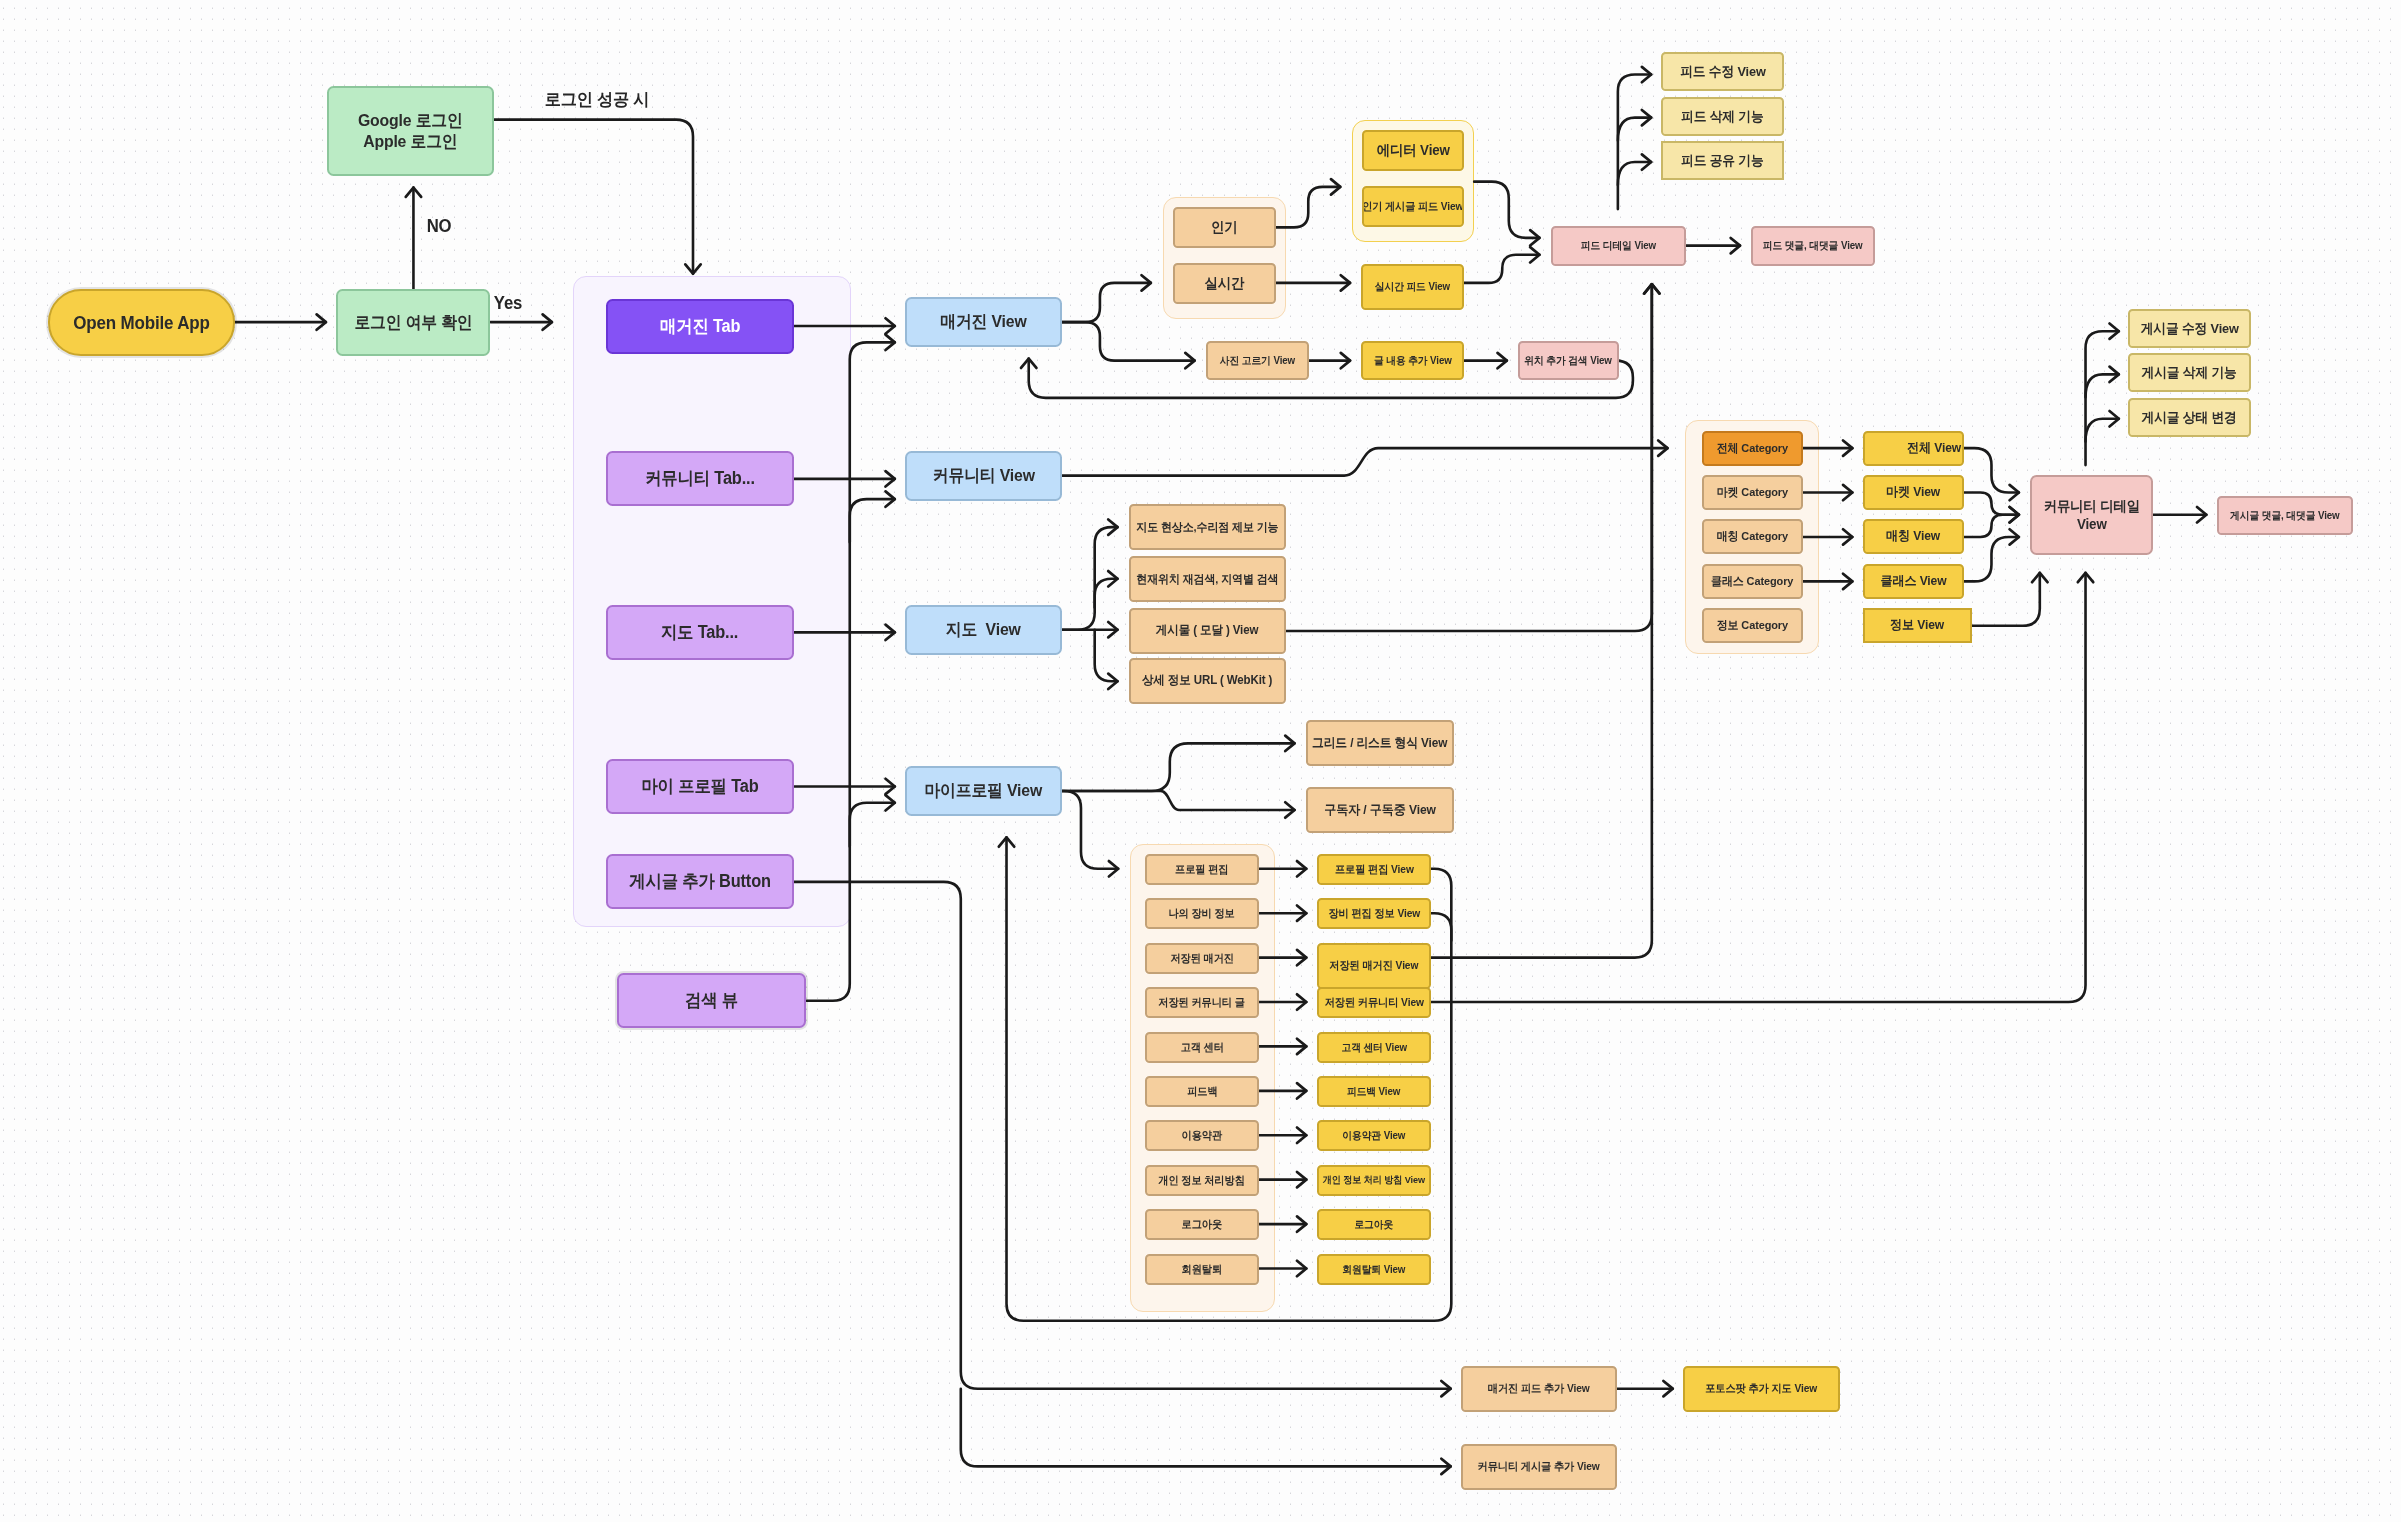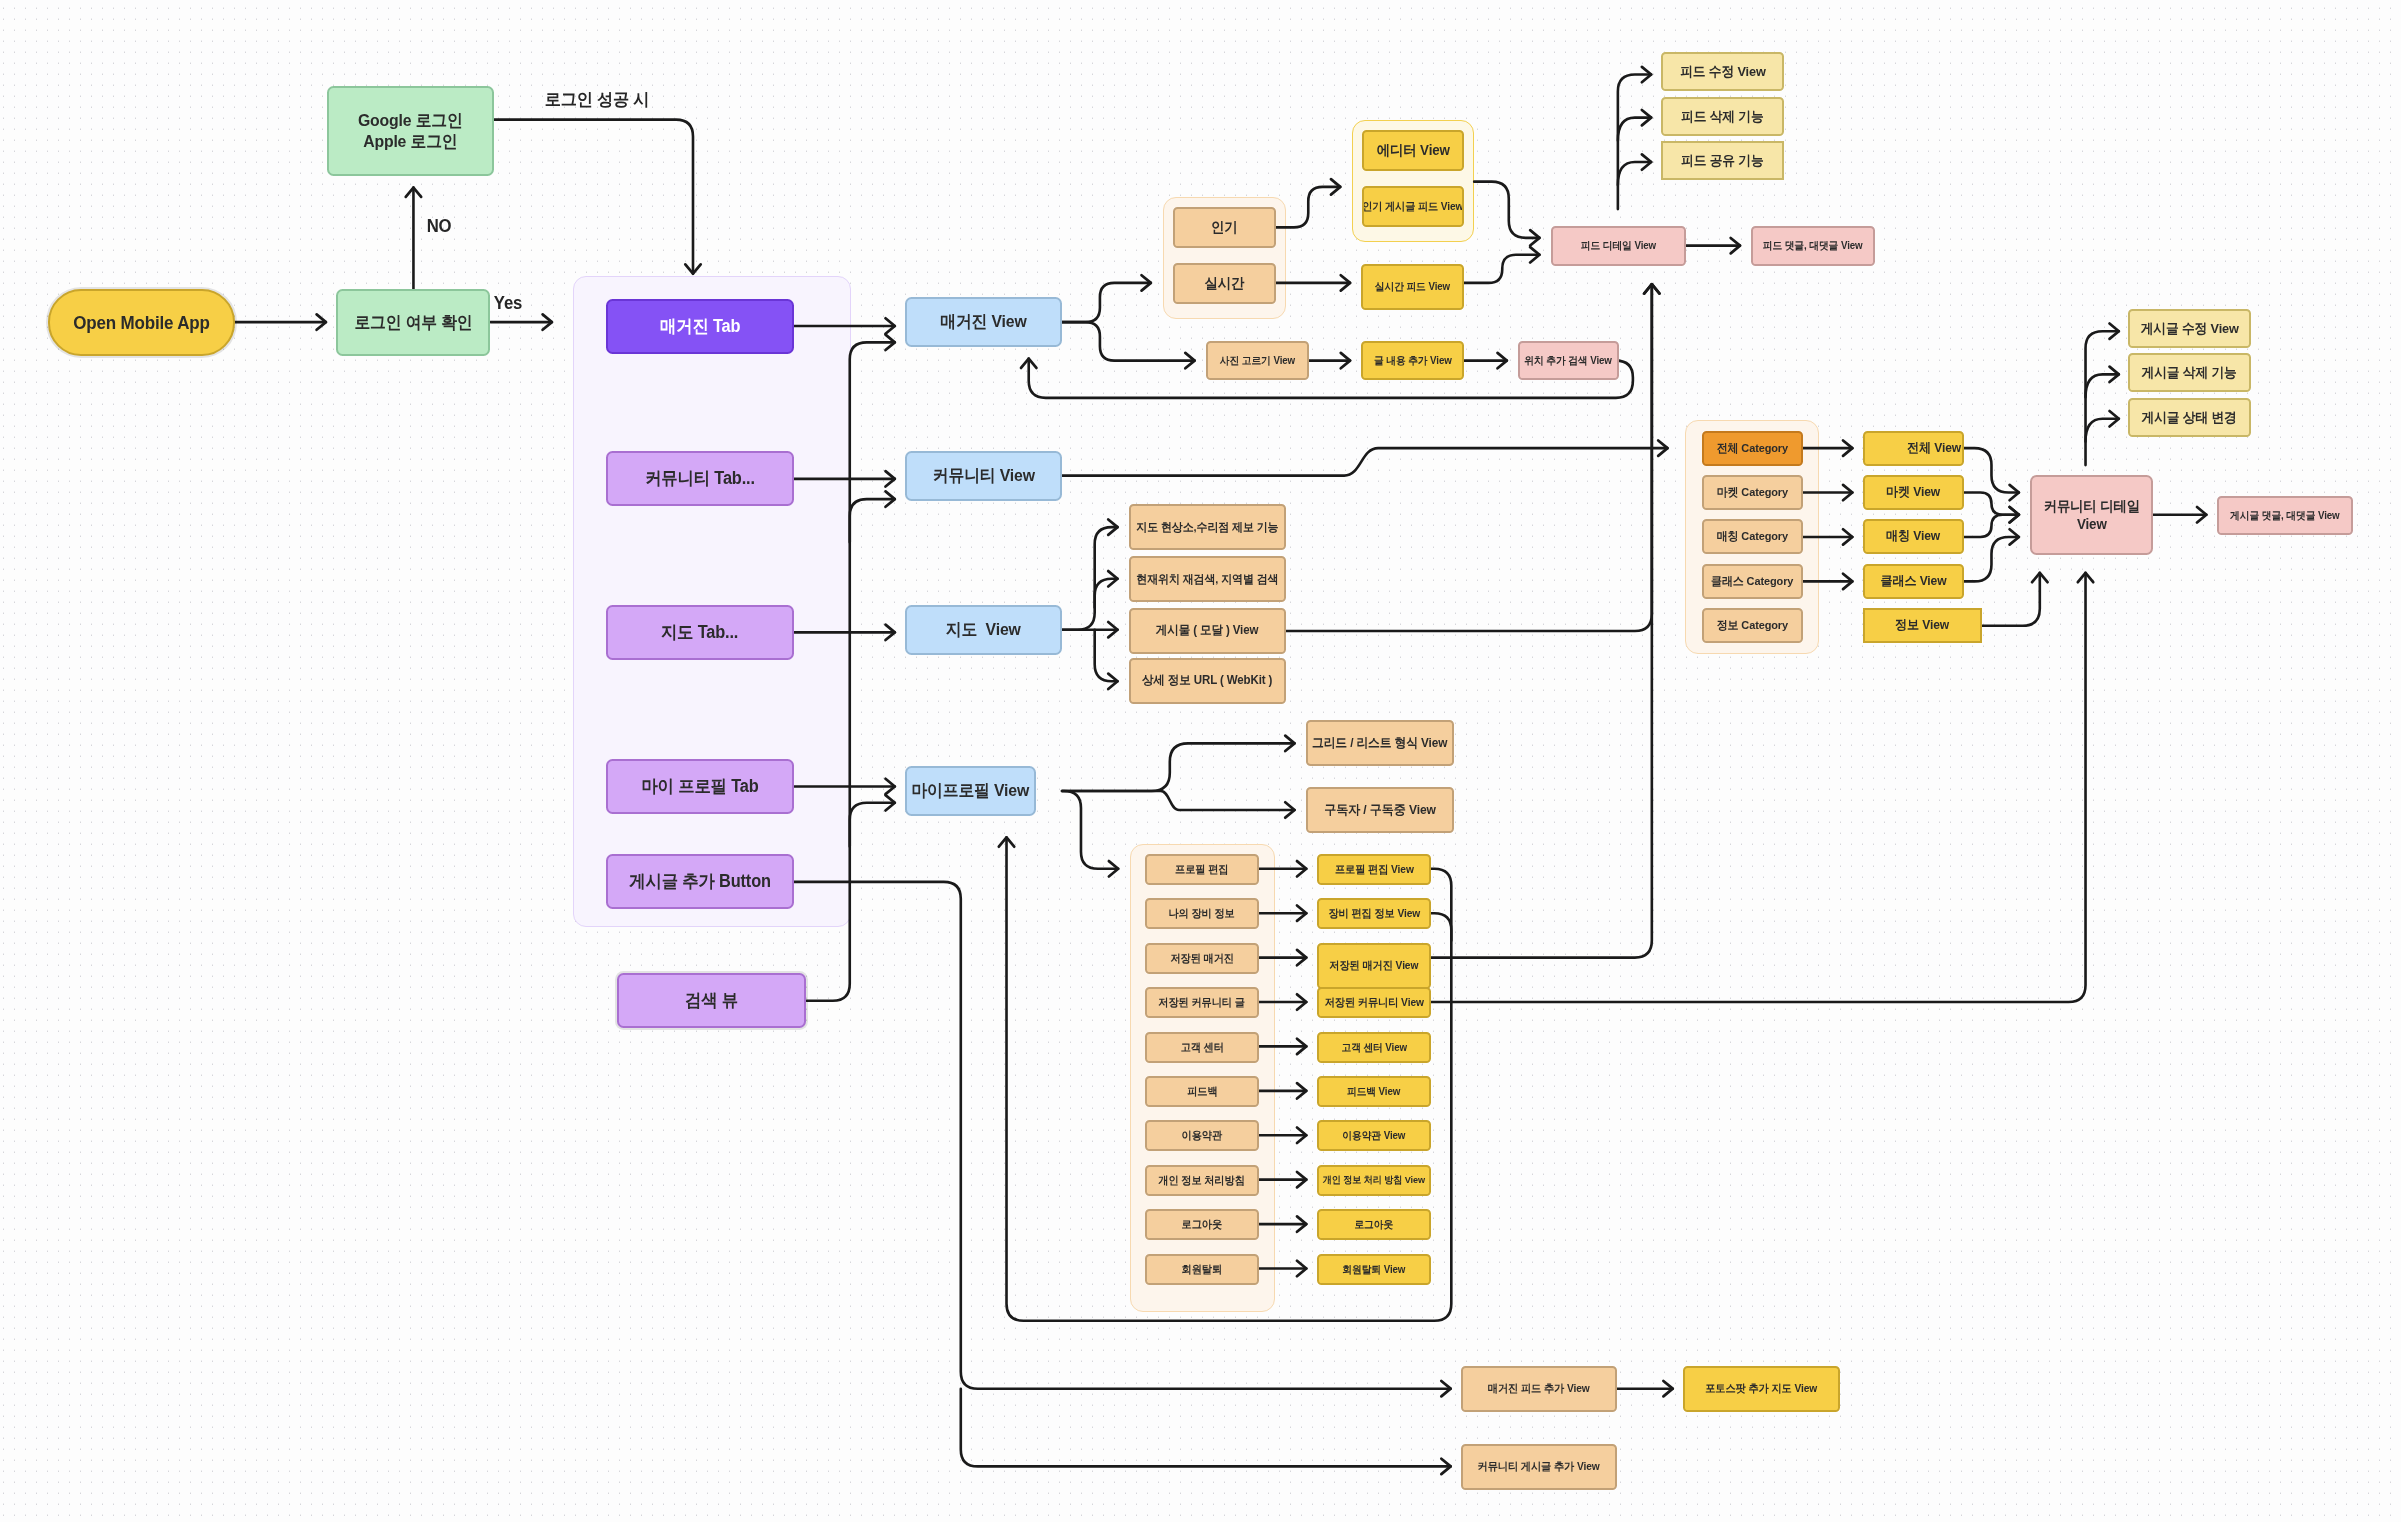--- a/index.html
+++ b/index.html
@@ -298,21 +298,21 @@
 Apple 로그인</span></div>
       <div class="nd" style="left: 606px; top: 299px; width: 188px; height: 55px; background: rgb(133, 82, 245); border: 2.6px solid rgb(106, 53, 214); border-radius: 6.5px; font-size: 17.6px; color: rgb(255, 255, 255);"><span style="transform: scaleX(0.93);">매거진 Tab</span></div>
       <div class="nd" style="left: 606px; top: 451px; width: 188px; height: 55px; background: rgb(212, 168, 247); border: 2.6px solid rgb(169, 111, 209); border-radius: 6.5px; font-size: 17.6px;"><span style="transform: scaleX(0.93);">커뮤니티 Tab...</span></div>
       <div class="nd" style="left: 606px; top: 605px; width: 188px; height: 55px; background: rgb(212, 168, 247); border: 2.6px solid rgb(169, 111, 209); border-radius: 6.5px; font-size: 17.6px;"><span style="transform: scaleX(0.93);">지도 Tab...</span></div>
       <div class="nd" style="left: 606px; top: 759px; width: 188px; height: 55px; background: rgb(212, 168, 247); border: 2.6px solid rgb(169, 111, 209); border-radius: 6.5px; font-size: 17.6px;"><span style="transform: scaleX(0.93);">마이 프로필 Tab</span></div>
       <div class="nd" style="left: 606px; top: 854px; width: 188px; height: 55px; background: rgb(212, 168, 247); border: 2.6px solid rgb(169, 111, 209); border-radius: 6.5px; font-size: 17.6px;"><span style="transform: scaleX(0.93);">게시글 추가 Button</span></div>
       <div class="nd" style="left: 617px; top: 973px; width: 189px; height: 55px; background: rgb(212, 168, 247); border: 2.6px solid rgb(169, 111, 209); border-radius: 6.5px; font-size: 17.6px; box-shadow: rgba(0, 0, 0, 0.1) 0px 0px 0px 2px;"><span style="transform: scaleX(0.93);">검색 뷰</span></div>
       <div class="nd" style="left: 905px; top: 297px; width: 157px; height: 50px; background: rgb(191, 222, 250); border: 2.6px solid rgb(151, 185, 214); border-radius: 6.5px; font-size: 17px;"><span style="transform: scaleX(0.93);">매거진 View</span></div>
       <div class="nd" style="left: 905px; top: 451px; width: 157px; height: 50px; background: rgb(191, 222, 250); border: 2.6px solid rgb(151, 185, 214); border-radius: 6.5px; font-size: 17px;"><span style="transform: scaleX(0.93);">커뮤니티 View</span></div>
       <div class="nd" style="left: 905px; top: 605px; width: 157px; height: 50px; background: rgb(191, 222, 250); border: 2.6px solid rgb(151, 185, 214); border-radius: 6.5px; font-size: 17px;"><span style="transform: scaleX(0.93);">지도  View</span></div>
-      <div class="nd" style="left: 905px; top: 766px; width: 131px; height: 50px; background: rgb(191, 222, 250); border: 2.6px solid rgb(151, 185, 214); border-radius: 6.5px; font-size: 17px;"><span style="transform: scaleX(0.93);">마이프로필 View</span></div>
+      <div class="nd" style="left: 905px; top: 766px; width: 157px; height: 50px; background: rgb(191, 222, 250); border: 2.6px solid rgb(151, 185, 214); border-radius: 6.5px; font-size: 17px;"><span style="transform: scaleX(0.93);">마이프로필 View</span></div>
       <div class="nd" style="left: 1173px; top: 207px; width: 103px; height: 41px; background: rgb(245, 207, 158); border: 2.6px solid rgb(194, 161, 119); border-radius: 4.6px; font-size: 14.4px;"><span style="transform: scaleX(0.93);">인기</span></div>
       <div class="nd" style="left: 1173px; top: 263px; width: 103px; height: 41px; background: rgb(245, 207, 158); border: 2.6px solid rgb(194, 161, 119); border-radius: 4.6px; font-size: 14.4px;"><span style="transform: scaleX(0.93);">실시간</span></div>
       <div class="nd" style="left: 1362px; top: 130px; width: 102px; height: 41px; background: rgb(247, 207, 70); border: 2.6px solid rgb(201, 165, 43); border-radius: 4.6px; font-size: 14.4px;"><span style="transform: scaleX(0.93);">에디터 View</span></div>
       <div class="nd" style="left: 1362px; top: 186px; width: 102px; height: 41px; background: rgb(247, 207, 70); border: 2.6px solid rgb(201, 165, 43); border-radius: 4.6px; font-size: 11px;"><span style="transform: scaleX(0.9241);">인기 게시글 피드 View</span></div>
       <div class="nd" style="left: 1361px; top: 264px; width: 103px; height: 46px; background: rgb(247, 207, 70); border: 2.6px solid rgb(201, 165, 43); border-radius: 4.6px; font-size: 10.5px;"><span style="transform: scaleX(0.93);">실시간 피드 View</span></div>
       <div class="nd" style="left: 1206px; top: 341px; width: 103px; height: 39px; background: rgb(245, 207, 158); border: 2.6px solid rgb(194, 161, 119); border-radius: 4.6px; font-size: 10.5px;"><span style="transform: scaleX(0.93);">사진 고르기 View</span></div>
       <div class="nd" style="left: 1361px; top: 341px; width: 103px; height: 39px; background: rgb(247, 207, 70); border: 2.6px solid rgb(201, 165, 43); border-radius: 4.6px; font-size: 10.5px;"><span style="transform: scaleX(0.93);">글 내용 추가 View</span></div>
       <div class="nd" style="left: 1518px; top: 341px; width: 101px; height: 39px; background: rgb(245, 201, 198); border: 2.6px solid rgb(197, 156, 153); border-radius: 4.6px; font-size: 10.5px;"><span style="transform: scaleX(0.93);">위치 추가 검색 View</span></div>
       <div class="nd" style="left: 1551px; top: 226px; width: 135px; height: 40px; background: rgb(245, 201, 198); border: 2.6px solid rgb(197, 156, 153); border-radius: 4.6px; font-size: 10.5px;"><span style="transform: scaleX(0.93);">피드 디테일 View</span></div>
       <div class="nd" style="left: 1751px; top: 226px; width: 124px; height: 40px; background: rgb(245, 201, 198); border: 2.6px solid rgb(197, 156, 153); border-radius: 4.6px; font-size: 10.5px;"><span style="transform: scaleX(0.93);">피드 댓글, 대댓글 View</span></div>
@@ -347,21 +347,21 @@
       <div class="nd" style="left: 1317px; top: 1254px; width: 114px; height: 31px; background: rgb(247, 207, 70); border: 2.6px solid rgb(201, 165, 43); border-radius: 4.6px; font-size: 10.5px;"><span style="transform: scaleX(0.93);">회원탈퇴 View</span></div>
       <div class="nd" style="left: 1702px; top: 431px; width: 101px; height: 35px; background: rgb(239, 154, 46); border: 2.6px solid rgb(196, 122, 29); border-radius: 4.6px; font-size: 11.8px;"><span style="transform: scaleX(0.93);">전체 Category</span></div>
       <div class="nd" style="left: 1702px; top: 475px; width: 101px; height: 35px; background: rgb(245, 207, 158); border: 2.6px solid rgb(194, 161, 119); border-radius: 4.6px; font-size: 11.8px;"><span style="transform: scaleX(0.93);">마켓 Category</span></div>
       <div class="nd" style="left: 1702px; top: 519px; width: 101px; height: 35px; background: rgb(245, 207, 158); border: 2.6px solid rgb(194, 161, 119); border-radius: 4.6px; font-size: 11.8px;"><span style="transform: scaleX(0.93);">매칭 Category</span></div>
       <div class="nd" style="left: 1702px; top: 564px; width: 101px; height: 35px; background: rgb(245, 207, 158); border: 2.6px solid rgb(194, 161, 119); border-radius: 4.6px; font-size: 11.8px;"><span style="transform: scaleX(0.93);">클래스 Category</span></div>
       <div class="nd" style="left: 1702px; top: 608px; width: 101px; height: 35px; background: rgb(245, 207, 158); border: 2.6px solid rgb(194, 161, 119); border-radius: 4.6px; font-size: 11.8px;"><span style="transform: scaleX(0.93);">정보 Category</span></div>
       <div class="nd" style="left: 1863px; top: 431px; width: 101px; height: 35px; background: rgb(247, 207, 70); border: 2.6px solid rgb(201, 165, 43); border-radius: 4.6px; font-size: 13px; padding-left: 42px;"><span style="transform: scaleX(0.93);">전체 View</span></div>
       <div class="nd" style="left: 1863px; top: 475px; width: 101px; height: 35px; background: rgb(247, 207, 70); border: 2.6px solid rgb(201, 165, 43); border-radius: 4.6px; font-size: 13px;"><span style="transform: scaleX(0.93);">마켓 View</span></div>
       <div class="nd" style="left: 1863px; top: 519px; width: 101px; height: 35px; background: rgb(247, 207, 70); border: 2.6px solid rgb(201, 165, 43); border-radius: 4.6px; font-size: 13px;"><span style="transform: scaleX(0.93);">매칭 View</span></div>
       <div class="nd" style="left: 1863px; top: 564px; width: 101px; height: 35px; background: rgb(247, 207, 70); border: 2.6px solid rgb(201, 165, 43); border-radius: 4.6px; font-size: 13px;"><span style="transform: scaleX(0.93);">클래스 View</span></div>
-      <div class="nd" style="left: 1863px; top: 608px; width: 119px; height: 35px; background: rgb(247, 207, 70); border: 2.6px solid rgb(201, 165, 43); border-radius: 0; font-size: 13px;"><span style="transform: scaleX(0.93);">정보 View</span></div>
+      <div class="nd" style="left: 1863px; top: 608px; width: 109px; height: 35px; background: rgb(247, 207, 70); border: 2.6px solid rgb(201, 165, 43); border-radius: 0; font-size: 13px;"><span style="transform: scaleX(0.93);">정보 View</span></div>
       <div class="nd" style="left: 2030px; top: 475px; width: 123px; height: 80px; background: rgb(245, 201, 198); border: 2.6px solid rgb(197, 156, 153); border-radius: 6.5px; font-size: 14.4px;"><span style="transform: scaleX(0.93);">커뮤니티 디테일
 View</span></div>
       <div class="nd" style="left: 2217px; top: 496px; width: 136px; height: 39px; background: rgb(245, 201, 198); border: 2.6px solid rgb(197, 156, 153); border-radius: 4.6px; font-size: 10.5px;"><span style="transform: scaleX(0.93);">게시글 댓글, 대댓글 View</span></div>
       <div class="nd" style="left: 2128px; top: 309px; width: 123px; height: 39px; background: rgb(247, 230, 168); border: 2.6px solid rgb(201, 183, 102); border-radius: 4.6px; font-size: 13.7px;"><span style="transform: scaleX(0.93);">게시글 수정 View</span></div>
       <div class="nd" style="left: 2128px; top: 353px; width: 123px; height: 39px; background: rgb(247, 230, 168); border: 2.6px solid rgb(201, 183, 102); border-radius: 4.6px; font-size: 13.7px;"><span style="transform: scaleX(0.93);">게시글 삭제 기능</span></div>
       <div class="nd" style="left: 2128px; top: 398px; width: 123px; height: 39px; background: rgb(247, 230, 168); border: 2.6px solid rgb(201, 183, 102); border-radius: 4.6px; font-size: 13.7px;"><span style="transform: scaleX(0.93);">게시글 상태 변경</span></div>
       <div class="nd" style="left: 1461px; top: 1366px; width: 156px; height: 46px; background: rgb(245, 207, 158); border: 2.6px solid rgb(194, 161, 119); border-radius: 4.6px; font-size: 11px;"><span style="transform: scaleX(0.93);">매거진 피드 추가 View</span></div>
       <div class="nd" style="left: 1683px; top: 1366px; width: 157px; height: 46px; background: rgb(247, 207, 70); border: 2.6px solid rgb(201, 165, 43); border-radius: 4.6px; font-size: 11px;"><span style="transform: scaleX(0.93);">포토스팟 추가 지도 View</span></div>
       <div class="nd" style="left: 1461px; top: 1444px; width: 156px; height: 46px; background: rgb(245, 207, 158); border: 2.6px solid rgb(194, 161, 119); border-radius: 4.6px; font-size: 11px;"><span style="transform: scaleX(0.93);">커뮤니티 게시글 추가 View</span></div>
     </div>

